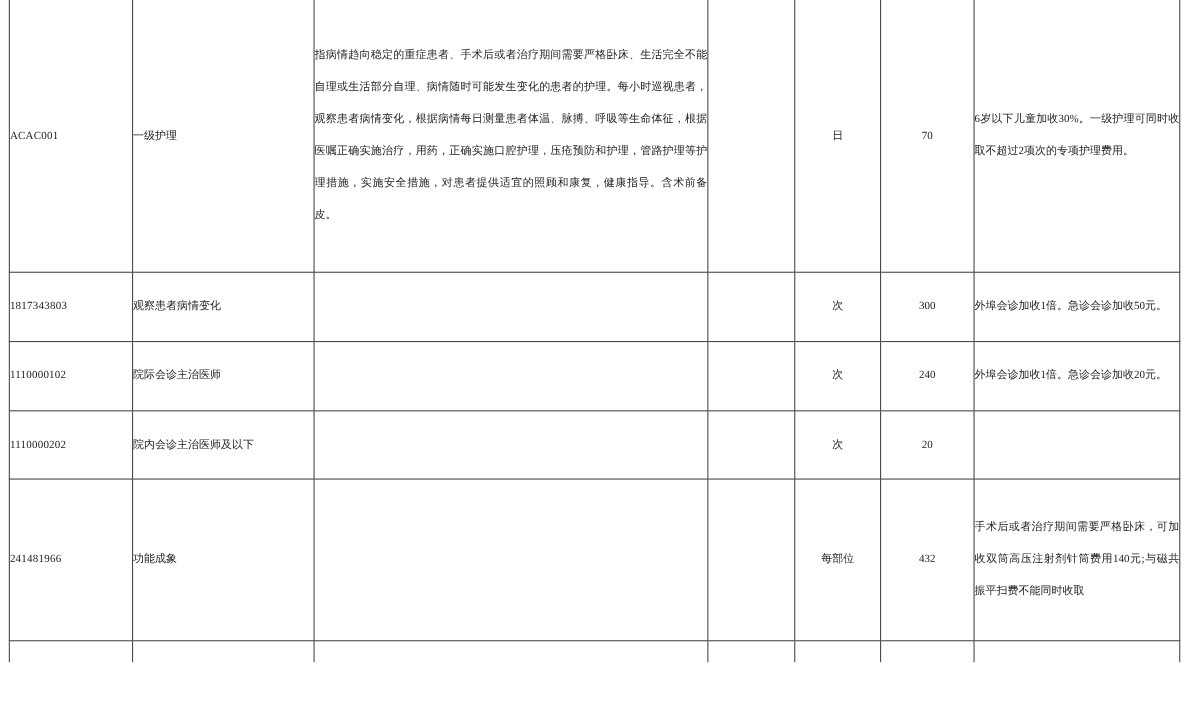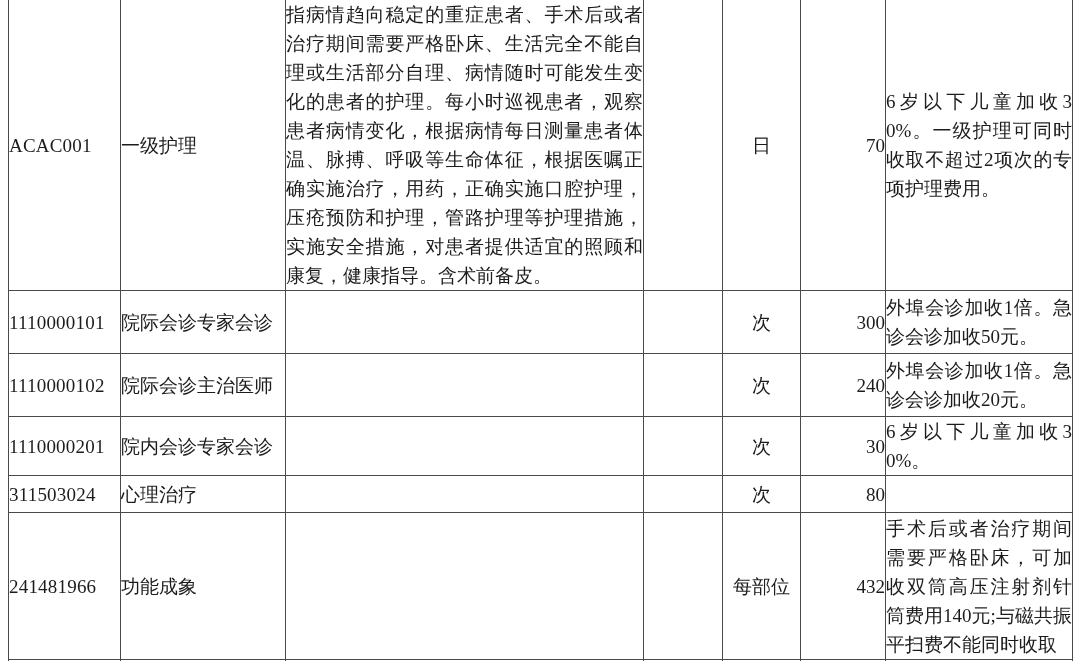--- a/index.html
+++ b/index.html
@@ -11,40 +11,40 @@
     background:var(--bg); color:var(--ink);
     font-family:"Liberation Serif","DejaVu Serif",serif;
   }
   table.fee{
     position:absolute; left:8px; top:0;
     width:1064px; table-layout:fixed; border-collapse:collapse;
   }
   table.fee td{
     border:1px solid var(--grid);
     overflow:hidden; word-break:break-all;
-    font-size:19px; line-height:29px; vertical-align:middle;
+    font-size:10px; line-height:29px; vertical-align:middle;
     padding:0;
   }
   
   table.fee tr:first-child td{border-top:none;}
   table.fee tr:nth-child(7) td{border-bottom:2px solid var(--heavy);}
   table.fee tr:last-child td{border-bottom:none;}
 
   
   tr.r0{height:247px;} tr.r1{height:63px;} tr.r2{height:63px;}
   tr.r3{height:33px;}  tr.r4{height:62px;} tr.r5{height:37px;}
   tr.r6{height:147px;} tr.r7{height:20px;}
 
   td.col-code{padding-left:9px; font-size:14px; letter-spacing:.2px;margin-left:45px;}
   td.col-name{padding:0 4px 0 9px;margin-left:28px;}
   td.col-description{
     vertical-align:top; padding:1px 8px 0 9px; text-align:justify;
   }
   td.col-unit{text-align:center;}
-  td.col-price{text-align:right; font-size:14px;margin-top:44px;}
+  td.col-price{text-align:center; font-size:14px;margin-top:44px;}
   td.col-note{padding:0 4px 0 8px; text-align:justify;}
 </style>
 </head>
 <body>
 
 <div class="page">
   <table class="fee">
     <colgroup>
       <col style="width:112px">
         <col style="width:165px">
@@ -58,53 +58,44 @@
         <tr class="r0">
           <td class="col-code">ACAC001</td>
           <td class="col-name">一级护理</td>
           <td class="col-description">指病情趋向稳定的重症患者、手术后或者治疗期间需要严格卧床、生活完全不能自理或生活部分自理、病情随时可能发生变化的患者的护理。每小时巡视患者，观察患者病情变化，根据病情每日测量患者体温、脉搏、呼吸等生命体征，根据医嘱正确实施治疗，用药，正确实施口腔护理，压疮预防和护理，管路护理等护理措施，实施安全措施，对患者提供适宜的照顾和康复，健康指导。含术前备皮。</td>
           <td class="col-extra"></td>
           <td class="col-unit">日</td>
           <td class="col-price">70</td>
           <td class="col-note">6岁以下儿童加收30%。一级护理可同时收取不超过2项次的专项护理费用。</td>
         </tr>
         <tr class="r1">
-          <td class="col-code">1110000101</td>
-          <td class="col-name">院际会诊专家会诊</td>
+          <td class="col-code">1817343803</td>
+          <td class="col-name">观察患者病情变化</td>
           <td class="col-description"></td>
           <td class="col-extra"></td>
           <td class="col-unit">次</td>
           <td class="col-price">300</td>
           <td class="col-note">外埠会诊加收1倍。急诊会诊加收50元。</td>
         </tr>
         <tr class="r2">
           <td class="col-code">1110000102</td>
           <td class="col-name">院际会诊主治医师</td>
           <td class="col-description"></td>
           <td class="col-extra"></td>
           <td class="col-unit">次</td>
           <td class="col-price">240</td>
           <td class="col-note">外埠会诊加收1倍。急诊会诊加收20元。</td>
         </tr>
-        <tr class="r3">
-          <td class="col-code">1110000201</td>
-          <td class="col-name">院内会诊专家会诊</td>
+        <tr class="r4">
+          <td class="col-code">1110000202</td>
+          <td class="col-name">院内会诊主治医师及以下</td>
           <td class="col-description"></td>
           <td class="col-extra"></td>
           <td class="col-unit">次</td>
-          <td class="col-price">30</td>
-          <td class="col-note">6岁以下儿童加收30%。</td>
-        </tr>
-        <tr class="r5">
-          <td class="col-code">311503024</td>
-          <td class="col-name">心理治疗</td>
-          <td class="col-description"></td>
-          <td class="col-extra"></td>
-          <td class="col-unit">次</td>
-          <td class="col-price">80</td>
+          <td class="col-price">20</td>
           <td class="col-note"></td>
         </tr>
         <tr class="r6">
           <td class="col-code">241481966</td>
           <td class="col-name">功能成象</td>
           <td class="col-description"></td>
           <td class="col-extra"></td>
           <td class="col-unit">每部位</td>
           <td class="col-price">432</td>
           <td class="col-note">手术后或者治疗期间需要严格卧床，可加收双筒高压注射剂针筒费用140元;与磁共振平扫费不能同时收取</td>

